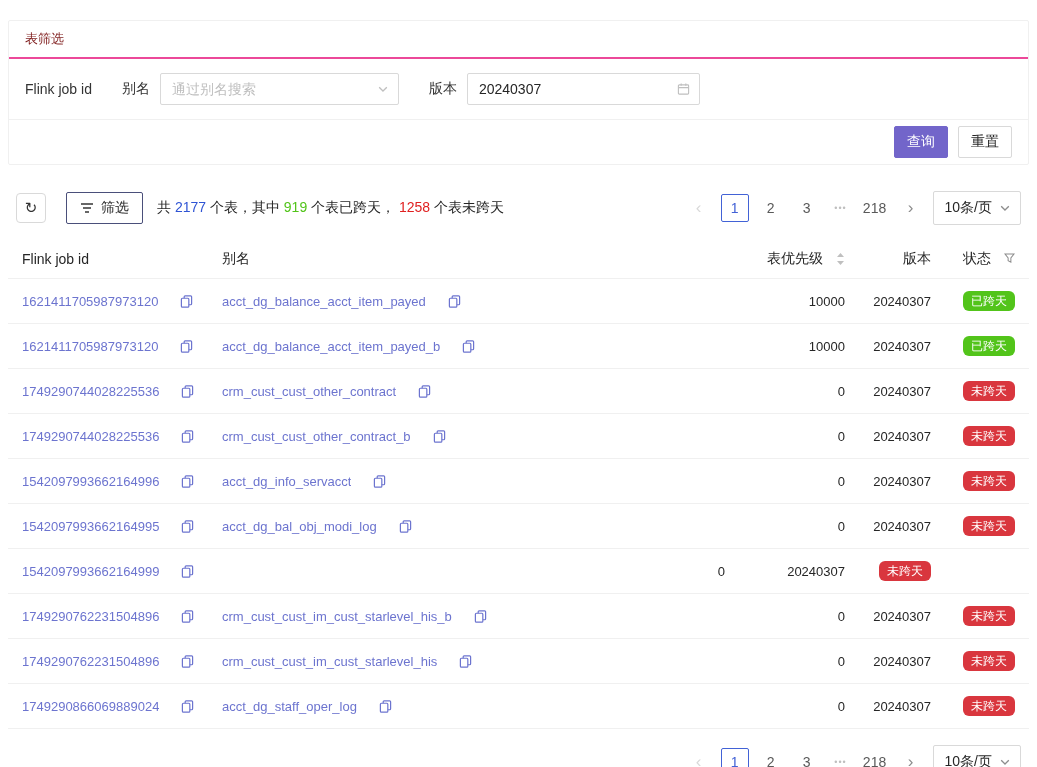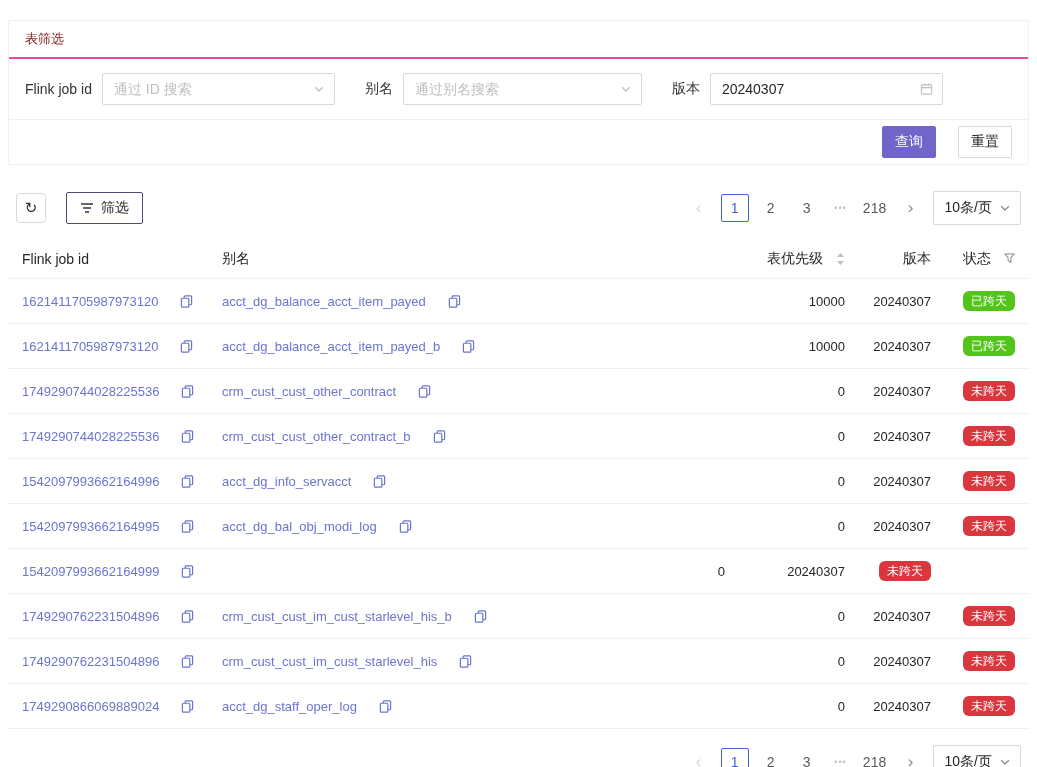--- a/index.html
+++ b/index.html
@@ -23,21 +23,21 @@
     width: 233px; height: 32px;
     border: 1px solid #d9d9d9; border-radius: 2px; background: #fff;
     padding: 0 30px 0 11px;
   }
   .control input {
     border: none; outline: none; width: 100%; font-size: 14px; color: #262626;
     font-family: "Liberation Sans", "DejaVu Sans", sans-serif; background: transparent;
   }
   .control input::placeholder { color: #bfbfbf; }
   .control .suffix-icon { position: absolute; right: 9px; top: 50%; transform: translateY(-50%); display: flex; }
-  .filter-actions { display: flex; justify-content: flex-end; gap: 22px; padding: 6px 16px; }
+  .filter-actions { display: flex; justify-content: flex-end; gap: 10px; padding: 6px 16px; }
   .btn {
     height: 32px; padding: 0 12px; border-radius: 2px; font-size: 14px;
     border: 1px solid #d9d9d9; background: #fff; color: #262626; cursor: pointer;
     font-family: "Liberation Sans", "DejaVu Sans", sans-serif;
   }
   .btn-primary { background: #7265ca; border-color: #7265ca; color: #fff; }
 
   
   .toolbar { display: flex; align-items: center; margin: 26px 8px 14px 8px; }
   .icon-btn {
@@ -97,28 +97,20 @@
 
 <div class="page-wrap">
 <div class="page">
 
   <section class="card">
     <div class="card-title">表筛选</div>
 
     <div class="filter-row">
       <div class="field">
         <span class="field-label">Flink job id</span>
-        <div class="control">
-          <input placeholder="通过 ID 搜索" style="">
-          <span class="suffix-icon">
-            <svg width="12" height="12" viewBox="0 0 12 12">
-                  <path d="M2.2 4.2 L6 8 L9.8 4.2" fill="none" stroke="#bfbfbf" stroke-width="1.3"></path>
-                </svg>
-          </span>
-        </div>
       </div>
 
       <div class="field">
         <span class="field-label">别名</span>
         <div class="control" style="width:239px">
           <input placeholder="通过别名搜索" style="">
           <span class="suffix-icon">
             <svg width="12" height="12" viewBox="0 0 12 12">
                   <path d="M2.2 4.2 L6 8 L9.8 4.2" fill="none" stroke="#bfbfbf" stroke-width="1.3"></path>
                 </svg>
@@ -157,20 +149,23 @@
       <span style="display:inline-flex">
         <svg width="14" height="12" viewBox="0 0 14 12">
               <line x1="1" y1="2" x2="13" y2="2" stroke="#262626" stroke-width="1.4"></line>
               <line x1="3" y1="6" x2="11" y2="6" stroke="#262626" stroke-width="1.4"></line>
               <line x1="5" y1="10" x2="9" y2="10" stroke="#262626" stroke-width="1.4"></line>
             </svg>
       </span>
       <span>筛选</span>
     </button>
 
+    <div class="summary">
+      <span>共 </span><span class="num num-blue">2177</span><span> 个表，其中 </span><span class="num num-green">919</span><span> 个表已跨天， </span><span class="num num-red">1258</span><span> 个表未跨天</span>
+    </div>
 
     <div class="pager">
       <span class="page-nav disabled">‹</span>
       <span class="page-item active">1</span>
       <span class="page-item">2</span>
       <span class="page-item">3</span>
       <span class="page-ellipsis" style="font-size:9px">•••</span>
       <span class="page-item">218</span>
       <span class="page-nav">›</span>
       <span class="page-size">

